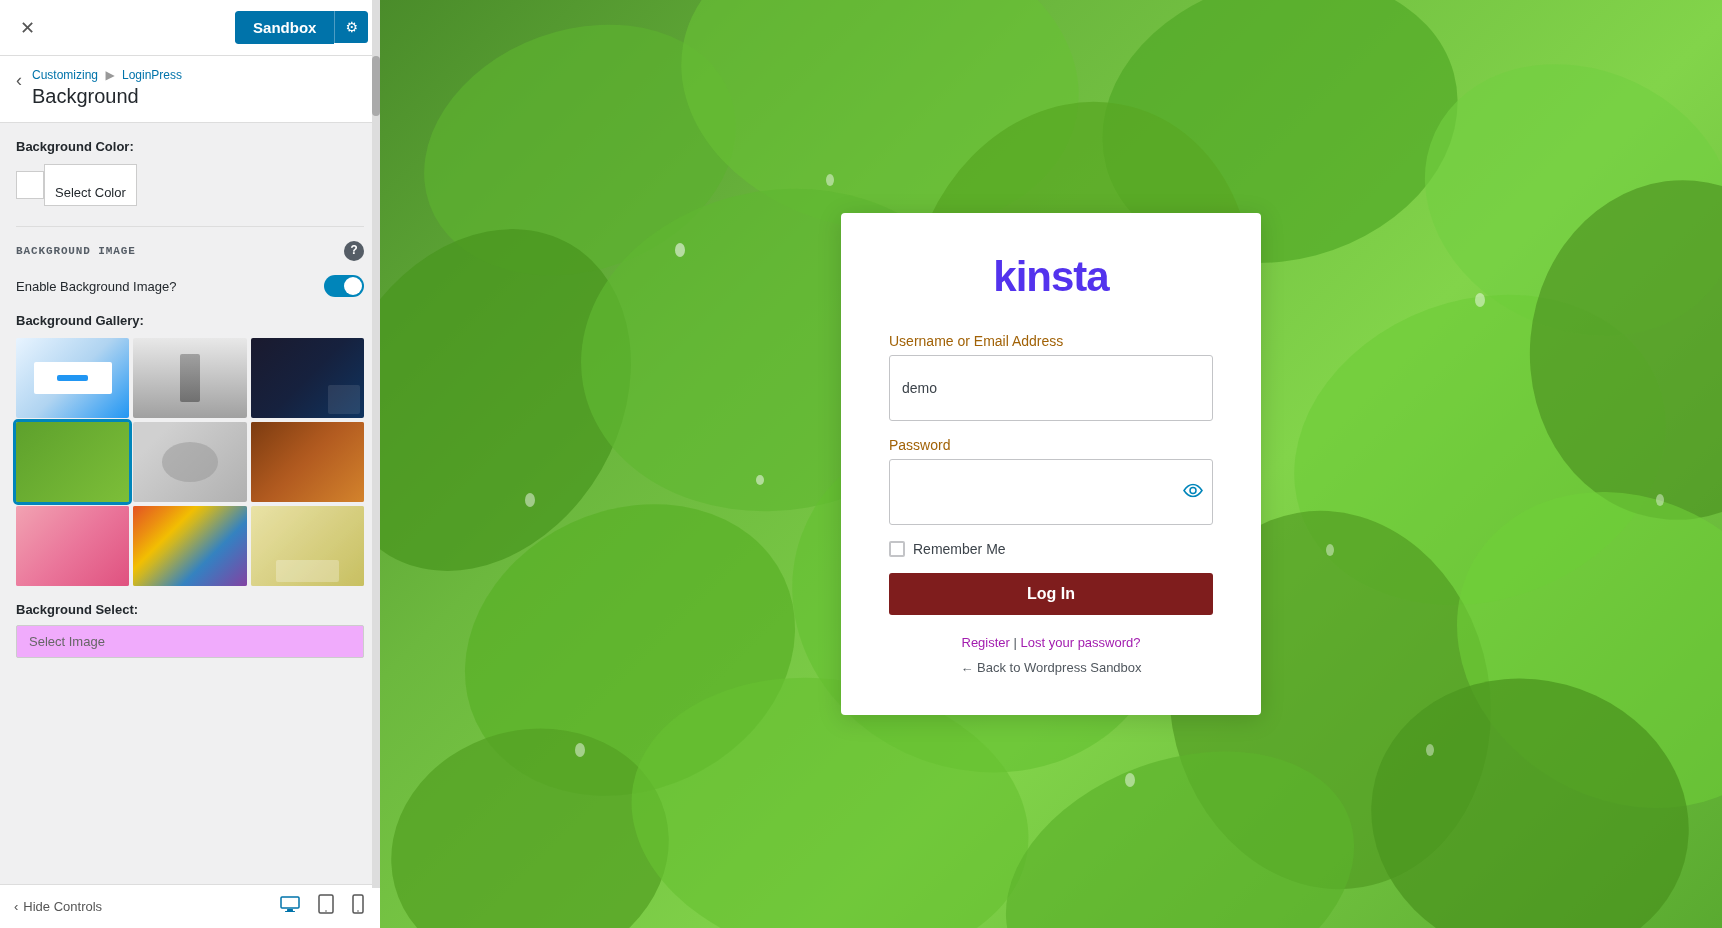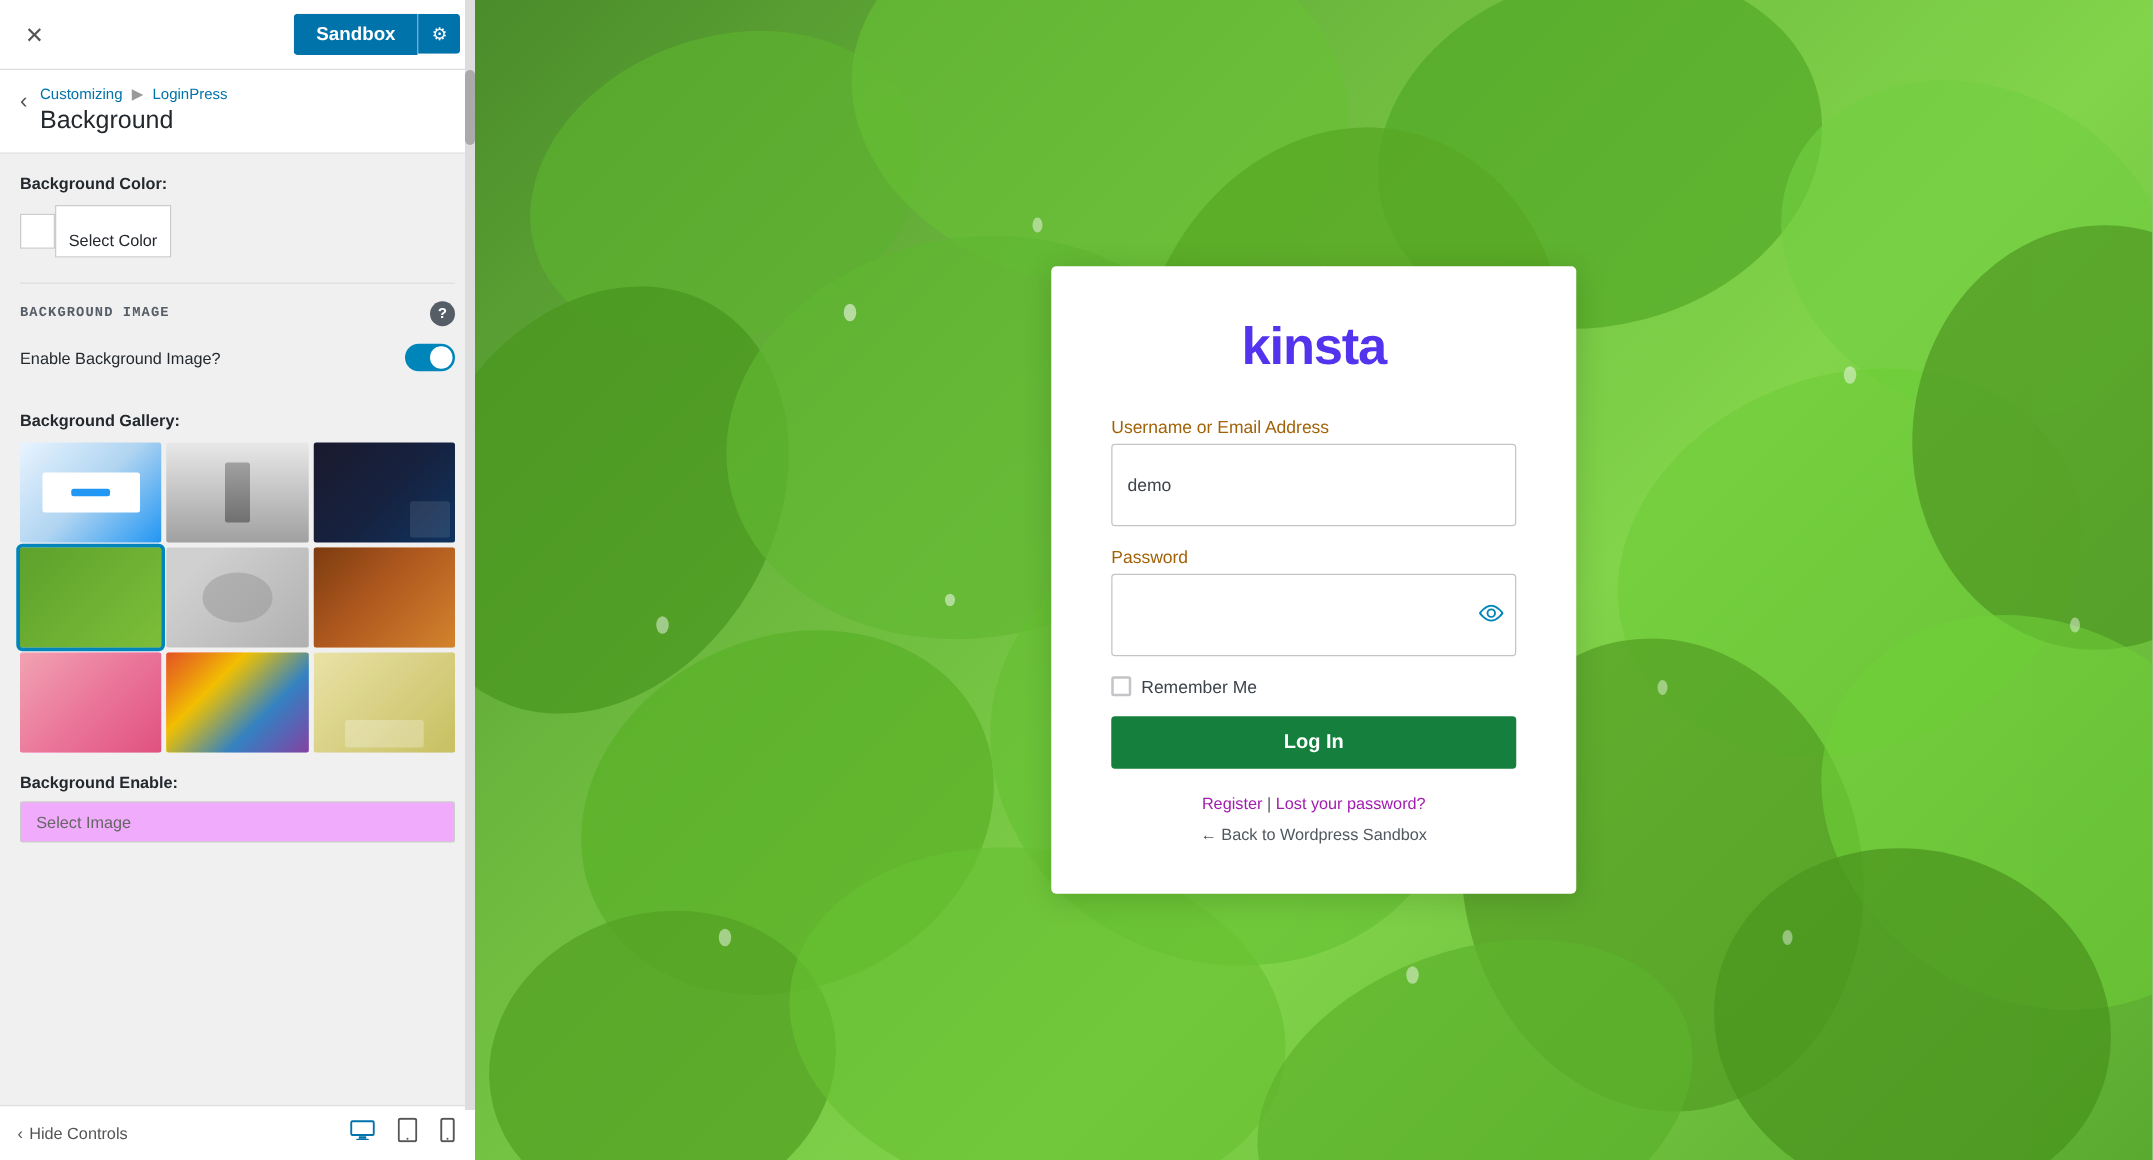--- a/index.html
+++ b/index.html
@@ -183,21 +183,21 @@
       align-items: center;
       justify-content: center;
       cursor: pointer;
       font-weight: bold;
     }
 
     
     .enable-row {
       display: flex;
       align-items: center;
-      margin-bottom: 32px;
+      margin-bottom: 16px;
     }
     .enable-label {
       font-size: 13px;
       color: #23282d;
       flex: 1;
     }
     .toggle {
       width: 40px;
       height: 22px;
       background: #0085ba;
@@ -381,21 +381,21 @@
       border: 2px solid #c3c4c7;
       border-radius: 2px;
       cursor: pointer;
     }
     .remember-label {
       font-size: 14px;
       color: #3c434a;
     }
     .login-btn {
       width: 100%;
-      background: #15803d;
+      background: #7f1d1d;
       color: #fff;
       border: none;
       border-radius: 3px;
       padding: 12px;
       font-size: 16px;
       font-weight: 600;
       cursor: pointer;
       margin-bottom: 20px;
     }
     .login-links {
@@ -510,21 +510,21 @@
         <div style="height:100%; background: linear-gradient(135deg, #e05020 0%, #f0c000 33%, #3080c0 66%, #8040a0 100%); opacity:0.9;"></div>
       </div>
       <div class="gallery-item gal-9">
         <div style="height:100%; background: linear-gradient(135deg, #e8e0a0 0%, #c8c060 100%); opacity:0.9; display:flex; align-items:flex-end; justify-content:center; padding:4px;">
           <div style="width:60%; height:30%; background:rgba(255,255,255,0.3); border-radius:2px;"></div>
         </div>
       </div>
     </div>
 
     
-    <div class="bg-image-label">Background Enable:</div>
+    <div class="bg-image-label">Background Select:</div>
     <button class="select-image-btn">Select Image</button>
 
     <div style="height:20px;"></div>
   </div>
 
   <div class="scroll-track">
     <div class="scroll-thumb"></div>
   </div>
 
   <div class="bottom-bar">

